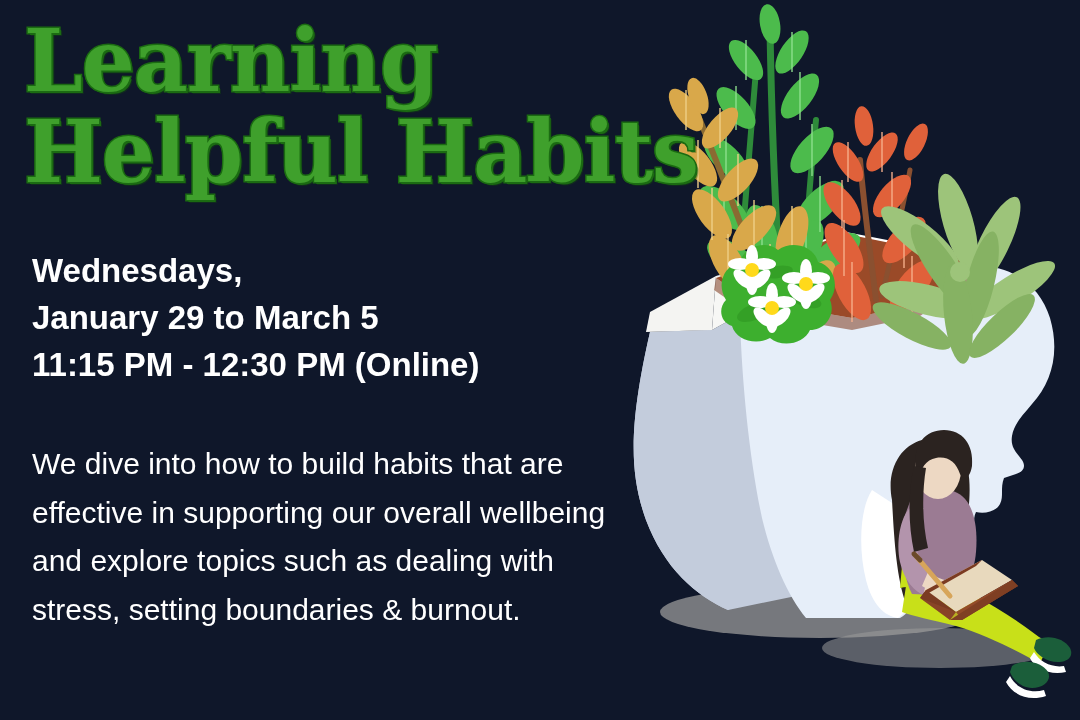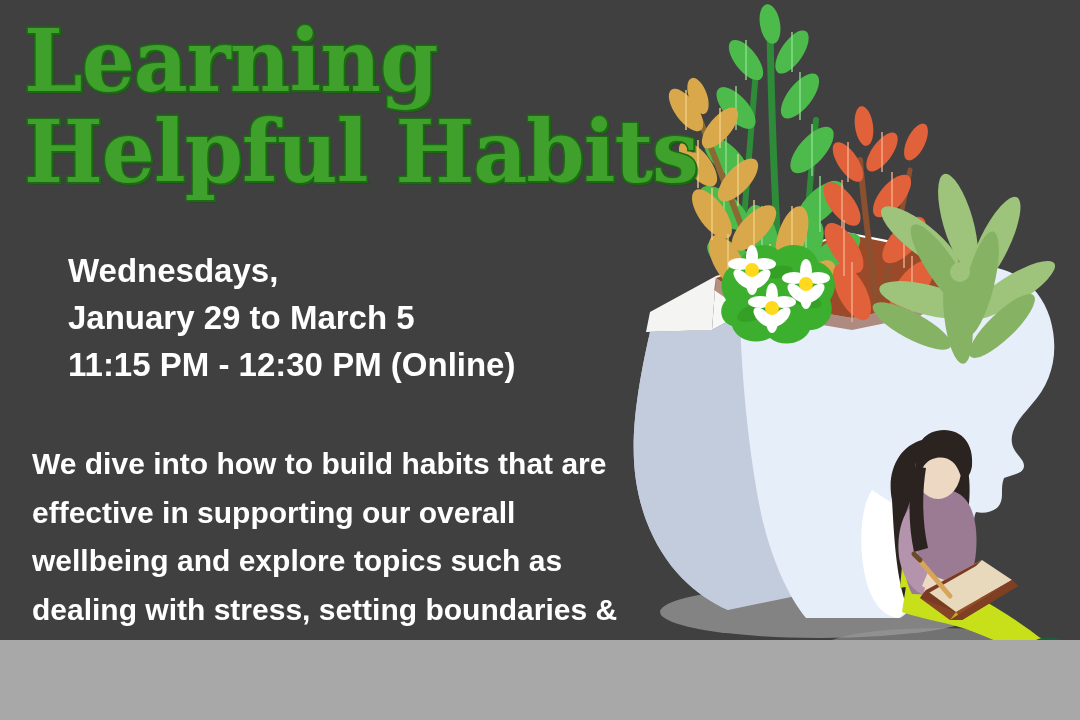--- a/index.html
+++ b/index.html
@@ -9,22 +9,22 @@
   body {
     width: 1080px;
     height: 720px;
     background: #a8a8a8;
     font-family: "Liberation Sans", sans-serif;
     overflow: hidden;
   }
   #poster {
     position: relative;
     width: 1080px;
-    height: 640px;
-    background: #404040;
+    height: 720px;
+    background: #0f172a;
     overflow: hidden;
   }
 
   
   #text-column {
     position: absolute;
     left: 0;
     top: 0;
     width: 660px;
     height: 720px;
@@ -57,40 +57,39 @@
   }
   .title-line.second {
     margin-top: 6px;
   }
 
   #schedule-block {
     position: absolute;
     left: 32px;
     top: 248px;
     width: 600px;
-    margin-left: 36px;
   }
   .schedule-line {
     color: #ffffff;
     font-weight: bold;
     font-size: 33px;
     line-height: 1.42;
     white-space: nowrap;
   }
 
   #description-block {
     position: absolute;
     left: 32px;
     top: 440px;
     width: 590px;
   }
   #description-text {
     color: #ffffff;
     font-size: 30px;
-    font-weight: 700;
+    font-weight: 400;
     line-height: 1.62;
   }
 
   
   #illustration {
     position: absolute;
     right: 0;
     top: 0;
     width: 460px;
     height: 720px;

